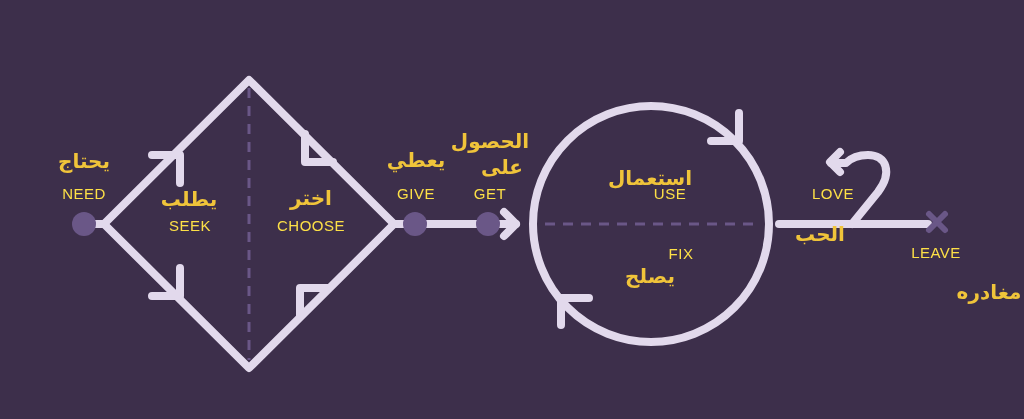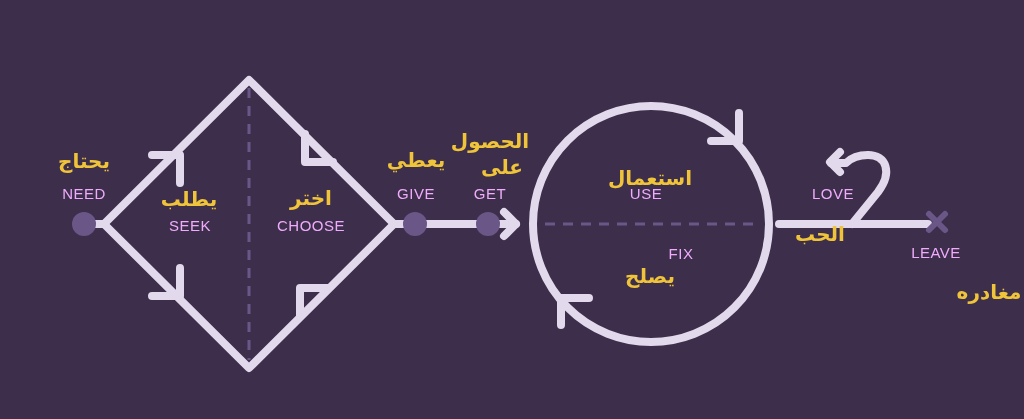--- a/index.html
+++ b/index.html
@@ -11,21 +11,21 @@
   }
   #canvas { position: absolute; left: 0; top: 0; }
   .lbl {
     position: absolute;
     transform: translate(-50%, -50%);
     white-space: nowrap;
     font-family: "Liberation Sans", sans-serif;
     font-size: 15px;
     letter-spacing: 0.5px;
   }
-  .en { color: #f0abfc; font-size: 15px; }
+  .en { color: #fde047; font-size: 15px; }
   .ar { color: #f0c43a; font-size: 20px; font-weight: bold; font-family: "DejaVu Sans", sans-serif; }
 </style>
 </head>
 <body>
 
 <svg id="canvas" width="1024" height="419" viewBox="0 0 1024 419">
   <g fill="none" stroke="#e2d9ec" stroke-width="8" stroke-linecap="round" stroke-linejoin="round">
 
     <line x1="92" y1="224" x2="104" y2="224"></line>
 
@@ -73,21 +73,21 @@
 <div class="lbl en" style="left:311px; top:225px;">CHOOSE</div>
 
 <div class="lbl ar" style="left:416px; top:160px;">يعطي</div>
 <div class="lbl en" style="left:416px; top:193px;">GIVE</div>
 
 <div class="lbl ar" style="left:490px; top:141px;">الحصول</div>
 <div class="lbl ar" style="left:490px; top:167px;margin-left:12px;">على</div>
 <div class="lbl en" style="left:490px; top:193px;">GET</div>
 
 <div class="lbl ar" style="left:650px; top:166px;margin-top:12px;">استعمال</div>
-<div class="lbl en" style="left:646px; top:193px;">USE</div>
+<div class="lbl en" style="left:670px; top:193px;">USE</div>
 
 <div class="lbl en" style="left:650px; top:253px;margin-left:31px;">FIX</div>
 <div class="lbl ar" style="left:650px; top:276px;">يصلح</div>
 
 <div class="lbl en" style="left:833px; top:193px;">LOVE</div>
 <div class="lbl ar" style="left:820px; top:210px;margin-top:24px;">الحب</div>
 
 <div class="lbl en" style="left:936px; top:252px;">LEAVE</div>
 <div class="lbl ar" style="left:946px; top:292px;margin-left:43px;">مغادره</div>
 

